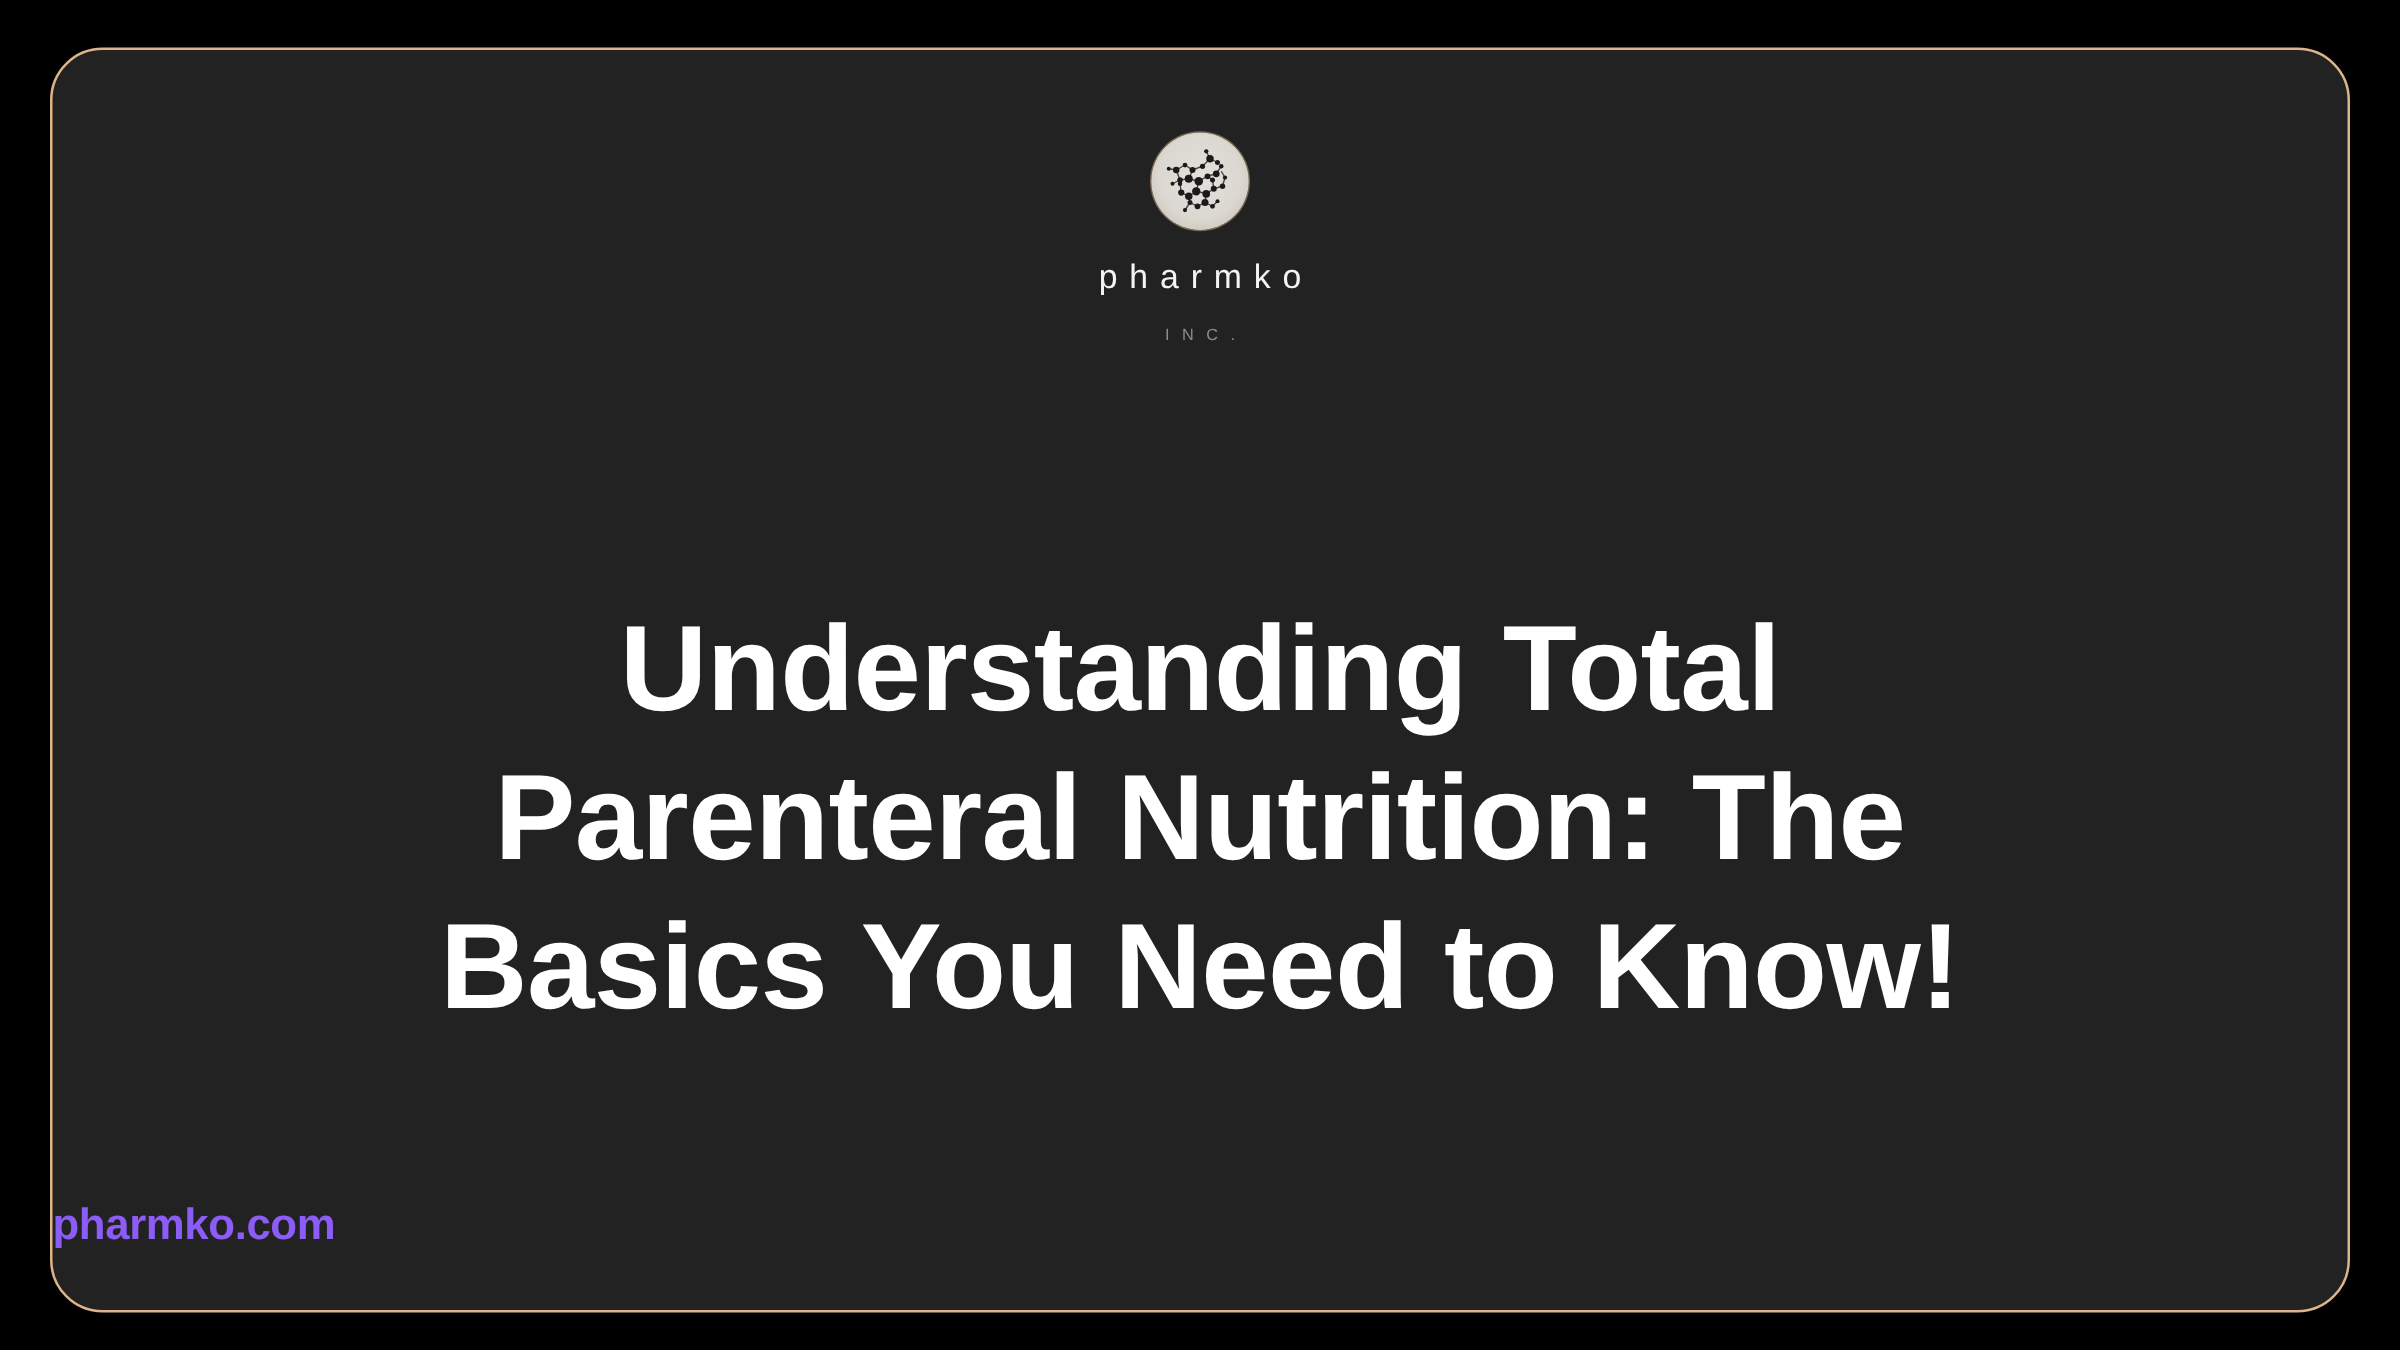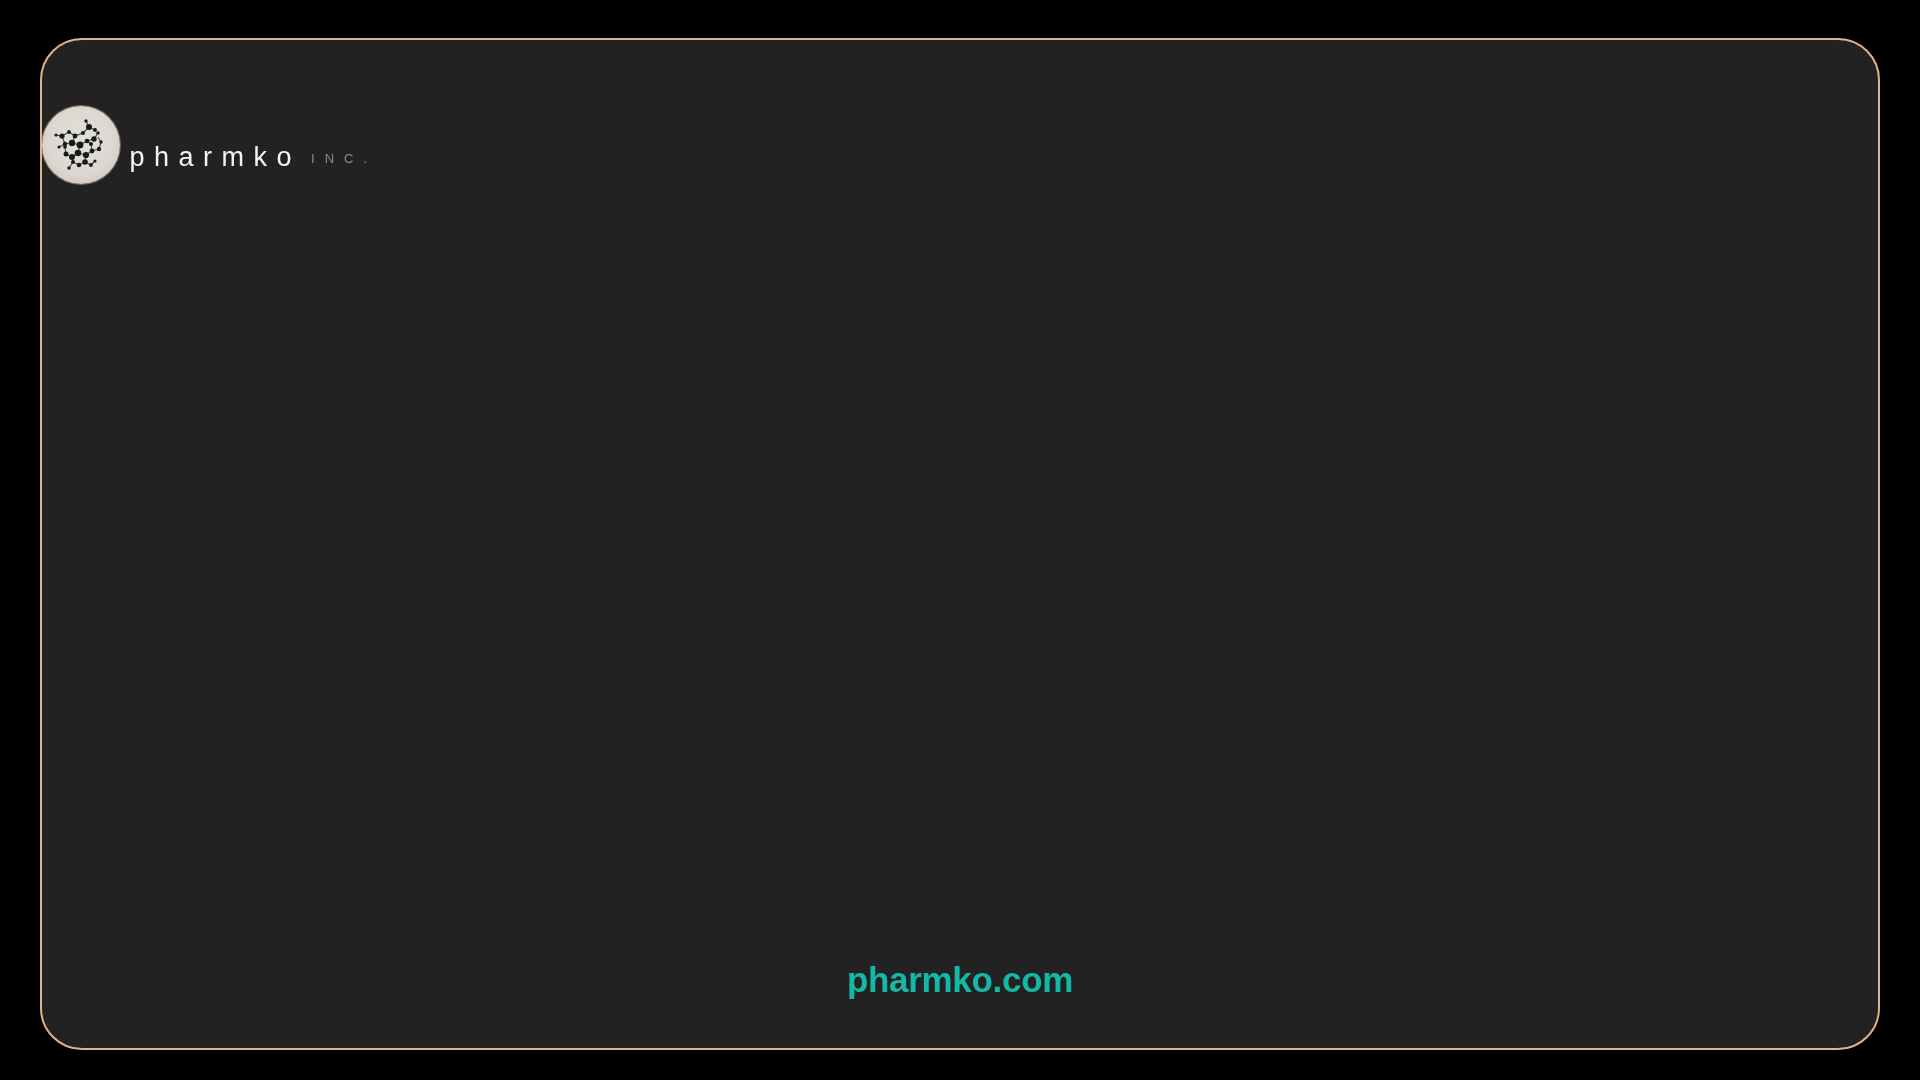--- a/index.html
+++ b/index.html
@@ -38,21 +38,21 @@
     overflow: hidden;
   }
 
   
   .brand {
     position: absolute;
     left: 0;
     right: 0;
     top: 66px;
     display: flex;
-    flex-direction: row;
+    flex-direction: column;
     align-items: center;
   }
 
   .logo-mark {
     position: relative;
     width: 78px;
     height: 78px;
     border-radius: 50%;
     background: radial-gradient(circle at 50% 46%, #e2e0da 0%, #dbd8d1 58%, #d2ccc1 74%, #cdb58f 90%, #c9a476 100%);
     box-shadow: 0 0 0 1px rgba(201,164,118,0.55);
@@ -107,22 +107,21 @@
     letter-spacing: -0.5px;
     word-spacing: 2px;
   }
 
   
   .footer-url {
     position: absolute;
     left: 0;
     right: 0;
     top: 920px;
-    text-align: center;
-    color: #14b8a6;
+    color: #8b5cf6;
     font-family: "Liberation Sans", sans-serif;
     font-size: 35px;
     font-weight: bold;
     letter-spacing: -0.3px;
   }
 </style>
 </head>
 <body>
 
 <div class="stage">
@@ -181,17 +180,18 @@
           </g>
         </svg>
       </span>
 
       <div class="wordmark">pharmko</div>
 
       <div class="wordmark-sub">INC.</div>
 
     </div>
 
+    <h1 class="headline">Understanding Total Parenteral Nutrition: The Basics You Need to Know!</h1>
 
     <div class="footer-url">pharmko.com</div>
 
   </div>
 </div>
 
 </body></html>

